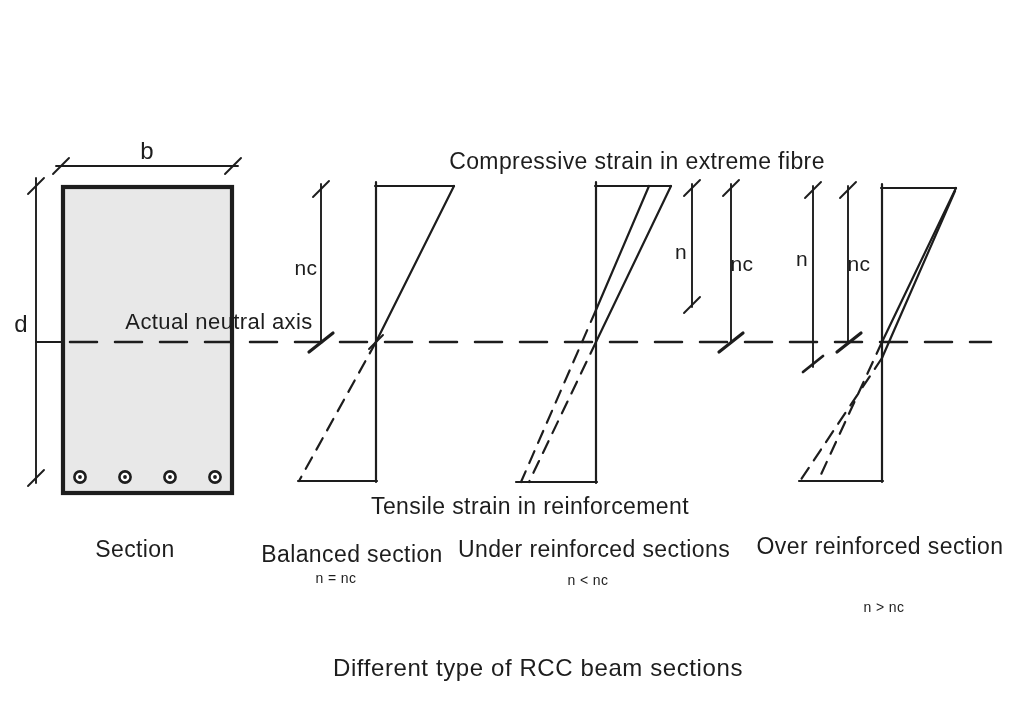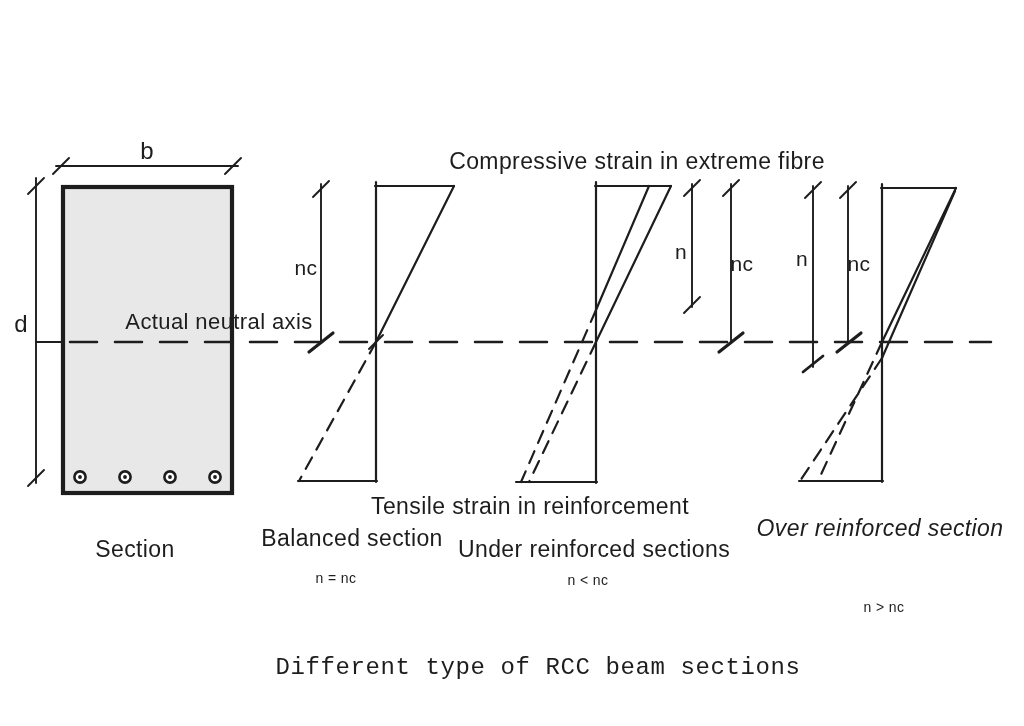--- a/index.html
+++ b/index.html
@@ -131,24 +131,24 @@
   <div class="lbl lbl-anno" style="left:637px; top:161px;">Compressive strain in extreme fibre</div>
 
   <div class="lbl lbl-dim" style="left:306px; top:267px;">nc</div>
   <div class="lbl lbl-dim" style="left:681px; top:251px;">n</div>
   <div class="lbl lbl-dim" style="left:742px; top:263px;">nc</div>
   <div class="lbl lbl-dim" style="left:802px; top:258px;">n</div>
   <div class="lbl lbl-dim" style="left:859px; top:263px;">nc</div>
 
   <div class="lbl lbl-main" style="left:135px; top:549px;">Section</div>
 
-  <div class="lbl lbl-main" style="left:352px; top:538px;">Balanced section</div>
+  <div class="lbl lbl-main" style="left:352px; top:554px;">Balanced section</div>
   <div class="lbl lbl-cond" style="left:336px; top:578px;">n = nc</div>
 
   <div class="lbl lbl-main" style="left:594px; top:549px;">Under reinforced sections</div>
   <div class="lbl lbl-cond" style="left:576px; top:580px;margin-left:12px;">n &lt; nc</div>
 
-  <div class="lbl lbl-main" style="left:880px; top:528px;font-style:italic;">Over reinforced section</div>
+  <div class="lbl lbl-main" style="left:880px; top:546px;">Over reinforced section</div>
   <div class="lbl lbl-cond" style="left:872px; top:607px;margin-left:12px;">n &gt;  nc</div>
 
-  <div class="lbl lbl-title" style="left:538px; top:668px;font-family:Liberation Mono, monospace;">Different type of RCC beam sections</div>
+  <div class="lbl lbl-title" style="left:538px; top:668px;">Different type of RCC beam sections</div>
 
 </div>
 
 </body></html>

